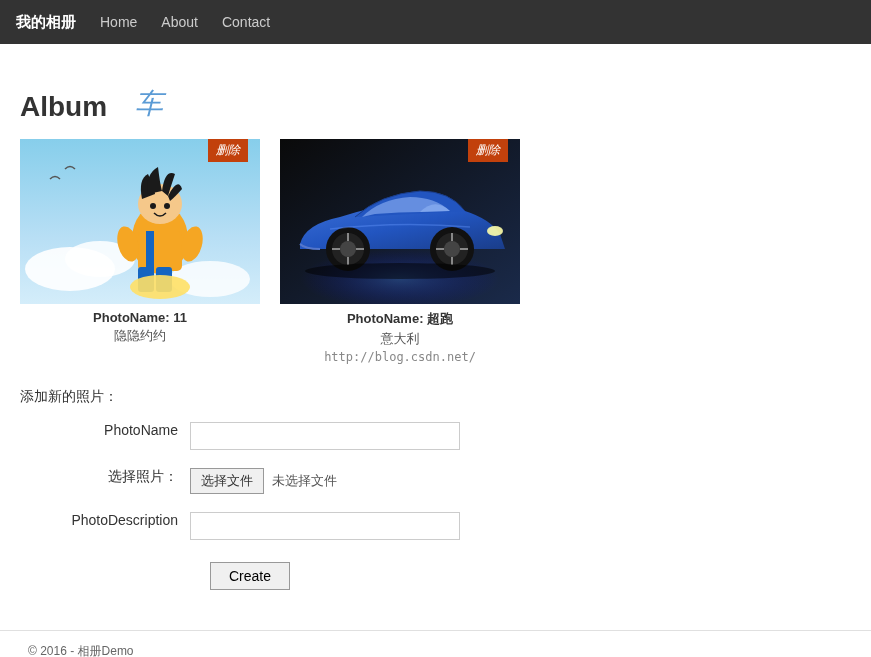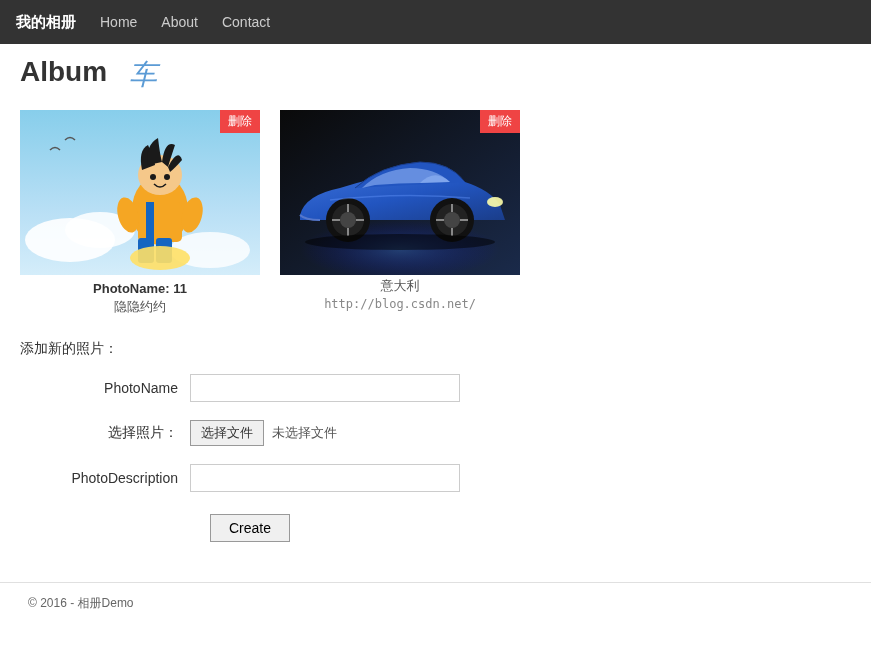--- a/index.html
+++ b/index.html
@@ -28,25 +28,26 @@
     }
 
     
     .main-content {
       padding: 12px 20px 20px 20px;
     }
 
     
     .album-title {
       display: flex;
-      align-items: flex-start;
-      gap: 22px;
+      align-items: flex-end;
+      gap: 28px;
       margin-bottom: 16px;
       font-size: 26px;
       font-weight: normal;
+      margin-top: 29px;
     }
     .album-title-text {
       font-size: 28px;
       font-weight: bold;
       color: #333;
     }
     .album-title-sub {
       font-size: 28px;
       color: #5b9bd5;
       font-style: italic;
@@ -60,28 +61,29 @@
       margin-bottom: 24px;
     }
     .photo-card {
       width: 240px;
       position: relative;
       text-align: center;
     }
     .delete-btn {
       position: absolute;
       top: 0;
-      right: 0;
-      background: #ef4444;
+      right: 12px;
+      background: #c2410c;
       color: #fff;
       border: none;
       padding: 3px 8px;
       font-size: 12px;
       cursor: pointer;
       z-index: 10;
+      font-style: italic;
     }
     .photo-placeholder {
       width: 240px;
       height: 165px;
       display: block;
     }
     .photo-name {
       margin-top: 6px;
       font-size: 13px;
       color: #333;
@@ -103,21 +105,20 @@
     .add-section-title {
       font-size: 14px;
       margin-bottom: 16px;
       margin-top: 8px;
     }
     .add-form {
       margin-left: 0;
     }
     .form-row {
       display: flex;
-      align-items: center;
       margin-bottom: 18px;
       margin-left: 20px;
     }
     .form-label {
       width: 150px;
       text-align: right;
       padding-right: 12px;
       font-size: 14px;
       color: #333;
     }
@@ -288,20 +289,23 @@
         <line x1="180" y1="110" x2="188" y2="110" stroke="#888" stroke-width="2"></line>
 
         <ellipse cx="215" cy="92" rx="8" ry="5" fill="#ffffaa" opacity="0.9"></ellipse>
 
         <path d="M20 105 Q25 110 40 110" stroke="#5577cc" stroke-width="2" fill="none"></path>
 
         <path d="M50 90 Q120 82 190 88" stroke="#6699ff" stroke-width="1.5" opacity="0.4" fill="none"></path>
 
         <ellipse cx="120" cy="132" rx="95" ry="8" fill="#000" opacity="0.5"></ellipse>
       </svg>
+      <div class="photo-name">
+        <span>PhotoName: 超跑</span>
+      </div>
       <div class="photo-desc">意大利</div>
       <div class="photo-url">http://blog.csdn.net/</div>
     </div>
 
   </div>
 
   <div class="add-section-title">添加新的照片：</div>
 
   <div class="add-form">
 

